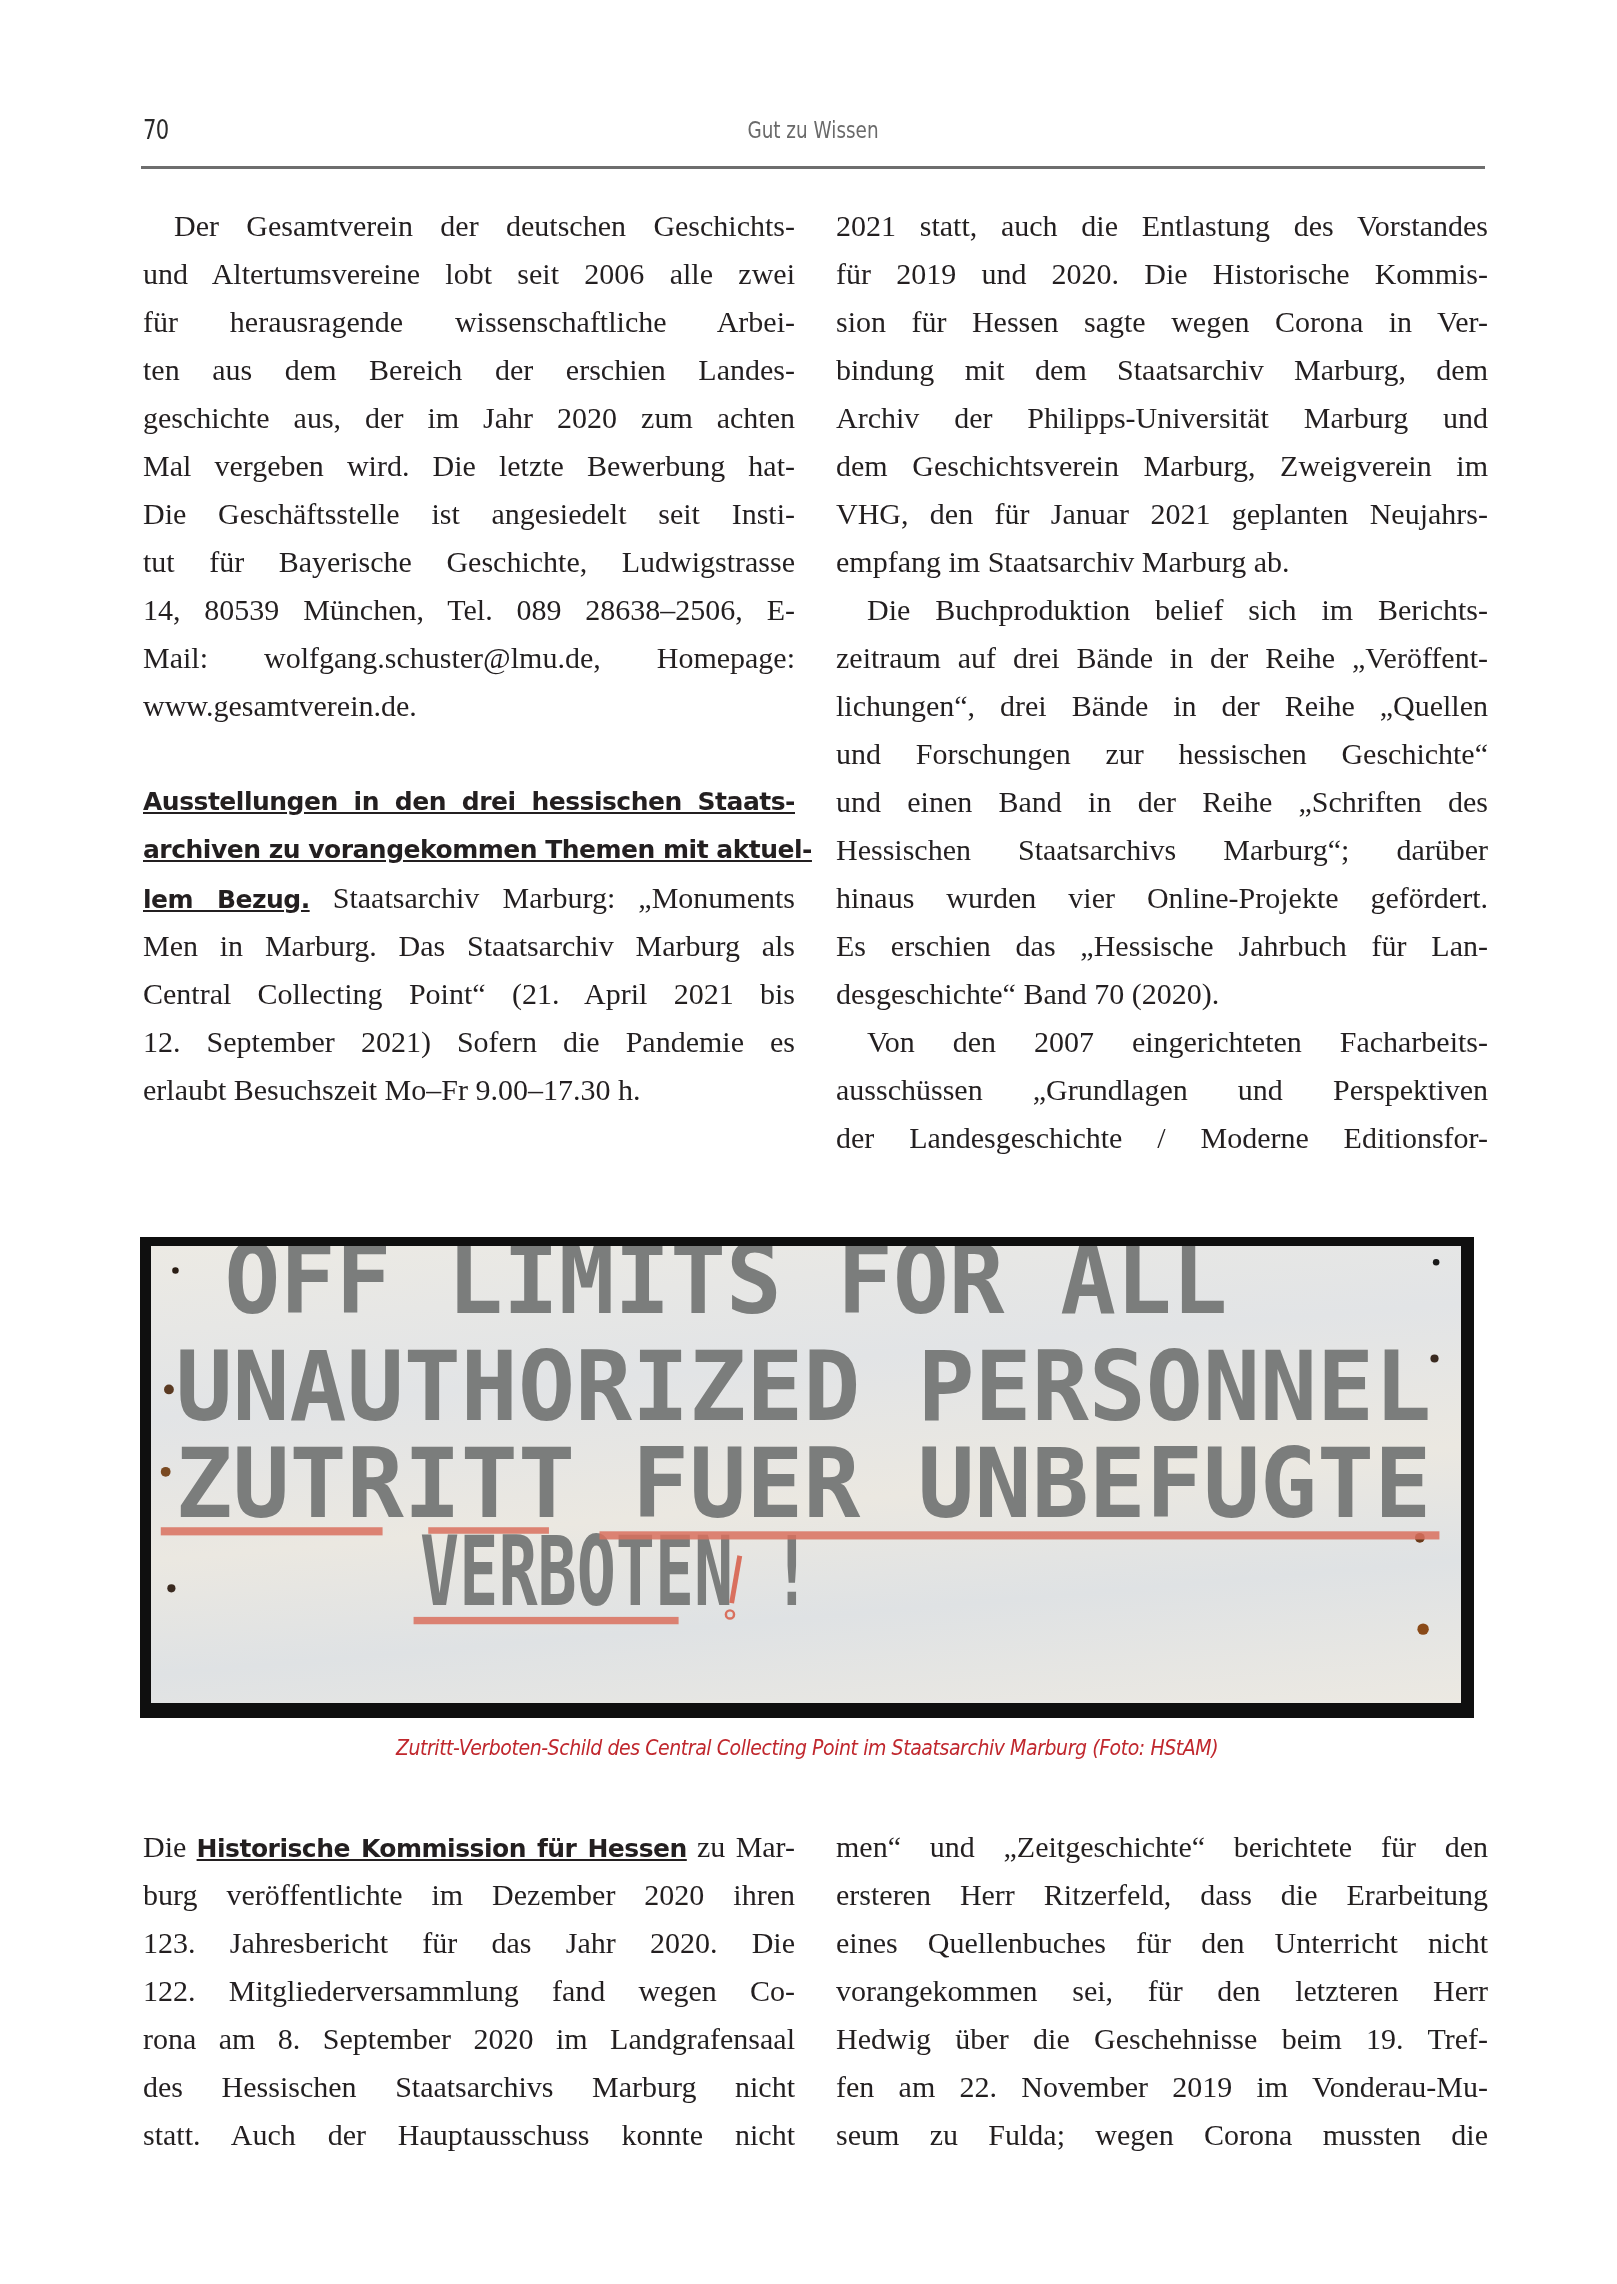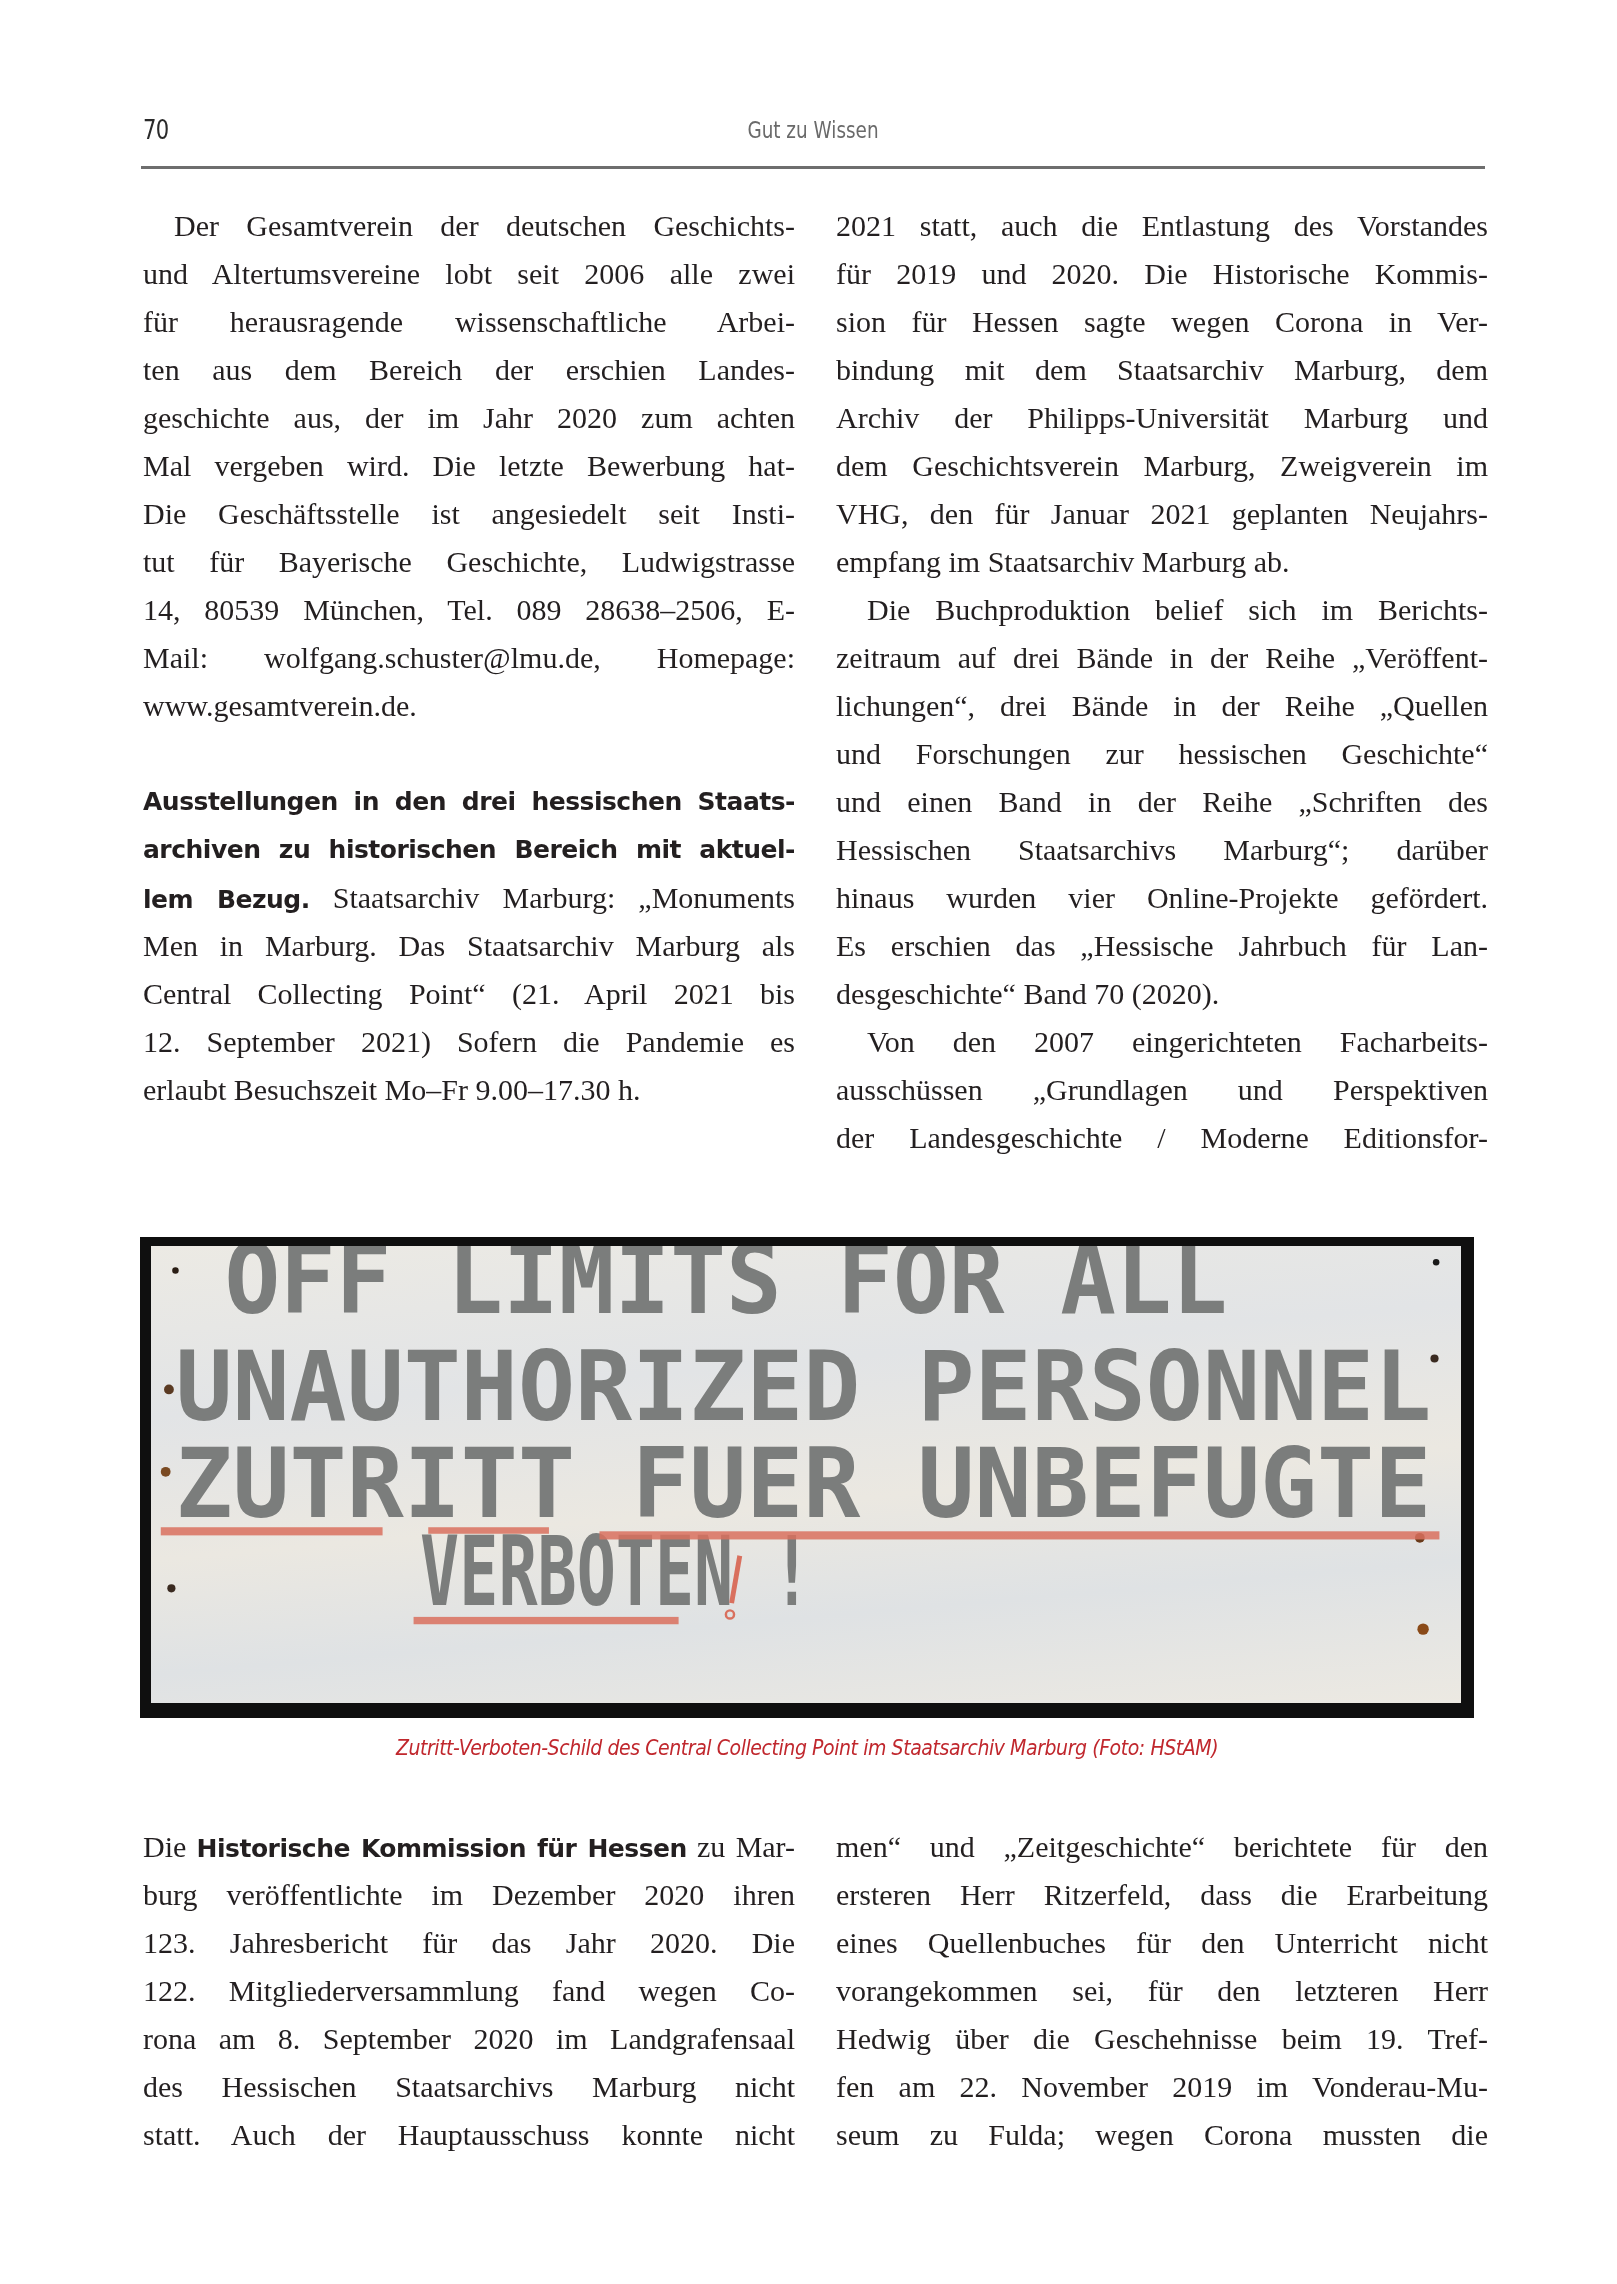--- a/index.html
+++ b/index.html
@@ -5,21 +5,21 @@
   html, body { margin: 0; padding: 0; background: #ffffff; }
   body { width: 1618px; height: 2284px; position: relative; overflow: hidden; color: #231f20; }
   .running-head { position: absolute; left: 141px; top: 114px; width: 1344px; height: 52px; border-bottom: 3.3px solid #6e6e6e; }
   .page-number { position: absolute; left: 1.6px; top: 0px; font-family: "DejaVu Sans", sans-serif; font-size: 27px; color: #2a2a2a; letter-spacing: -0.8px; transform: scaleX(0.78); transform-origin: left top; }
   .section-title { position: absolute; left: 0; right: 0; top: 3.3px; text-align: center; font-family: "DejaVu Sans", sans-serif; font-size: 23px; color: #6a6a6a; transform: scaleX(0.8); }
   .col { position: absolute; width: 652px; font-family: "Liberation Serif", serif; font-size: 30px; line-height: 48px; text-align: justify; hyphens: manual; }
   .col p { margin: 0; }
   .col .line { display: block; text-align: justify; text-align-last: justify; white-space: nowrap; height: 48px; overflow: visible; }
   .col .line.last { text-align-last: left; }
   .indent { padding-left: 31px; }
-  .bold { font-family: "DejaVu Sans", sans-serif; font-weight: bold; font-size: 25px; letter-spacing: -0.5px; }
+  .bold { font-family: "DejaVu Sans", sans-serif; font-weight: bold; font-size: 25px; letter-spacing: -0.5px; text-decoration: underline; }
   .gap { height: 48px; }
   #col-left-top { left: 143px; top: 202px; }
   #col-right-top { left: 836px; top: 202px; }
   #col-left-bottom { left: 143px; top: 1823px; }
   #col-right-bottom { left: 836px; top: 1823px; }
   .figure { position: absolute; left: 140px; top: 1237px; width: 1334px; height: 481px; background: #0f0f0f; box-sizing: border-box; padding: 9px 13px 14.7px 11.4px; }
   .sign { position: relative; width: 100%; height: 100%; background: linear-gradient(175deg, #eceae4 0%, #e2e4e6 30%, #ebe8e1 55%, #dfe2e4 75%, #ece9e2 100%); overflow: hidden; }
   .sign svg { position: absolute; left: 0; top: 0; width: 100%; height: 100%; }
   .stencil { font-family: "DejaVu Sans Mono", monospace; font-weight: bold; fill: #7b7d7c; }
   .caption { position: absolute; left: 140px; top: 1735px; width: 1334px; text-align: center; font-family: "DejaVu Sans", sans-serif; font-style: italic; font-size: 22px; color: #c0272d; letter-spacing: -0.5px; transform: scaleX(0.86); }
@@ -42,21 +42,21 @@
     <span class="line">Mal vergeben wird. Die letzte Bewerbung hat-</span>
     <span class="line">Die Geschäftsstelle ist angesiedelt seit Insti-</span>
     <span class="line">tut für Bayerische Geschichte, Ludwigstrasse</span>
     <span class="line">14, 80539 München, Tel. 089 28638–2506, E-</span>
     <span class="line">Mail: wolfgang.schuster@lmu.de, Homepage:</span>
     <span class="line last">www.gesamtverein.de.</span>
   </p>
   <div class="gap"></div>
   <p>
     <span class="line bold">Ausstellungen in den drei hessischen Staats-</span>
-    <span class="line bold">archiven zu historischen Bereich mit aktuel-</span>
+    <span class="line bold">archiven zu vorangekommen Themen mit aktuel-</span>
     <span class="line"><span class="bold">lem Bezug.</span><span> Staatsarchiv Marburg: „Monuments</span></span>
     <span class="line">Men in Marburg. Das Staatsarchiv Marburg als</span>
     <span class="line">Central Collecting Point“ (21. April 2021 bis</span>
     <span class="line">12. September 2021) Sofern die Pandemie es</span>
     <span class="line last">erlaubt Besuchszeit Mo–Fr 9.00–17.30 h.</span>
   </p>
 </div>
 
 <div class="col" id="col-right-top">
   <p>

